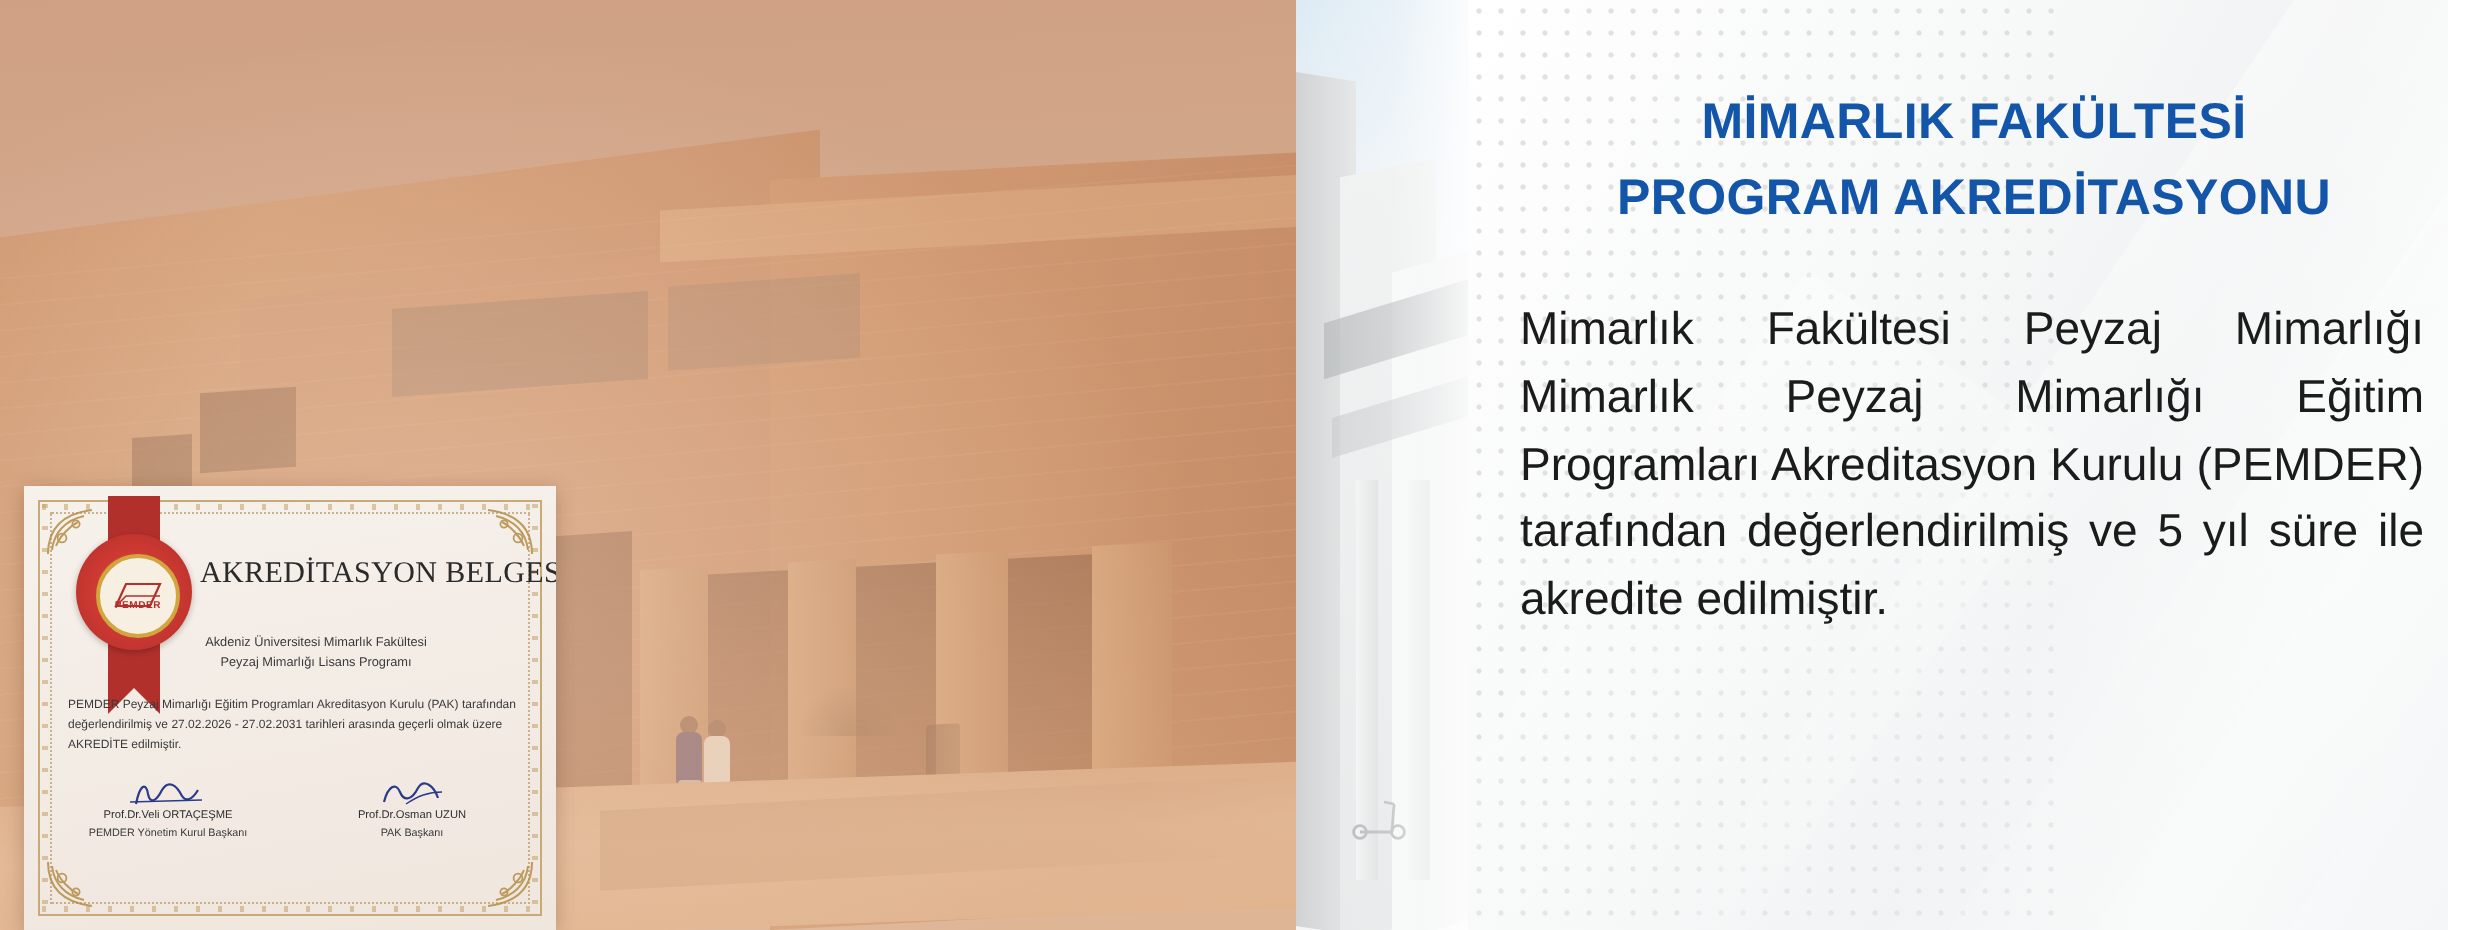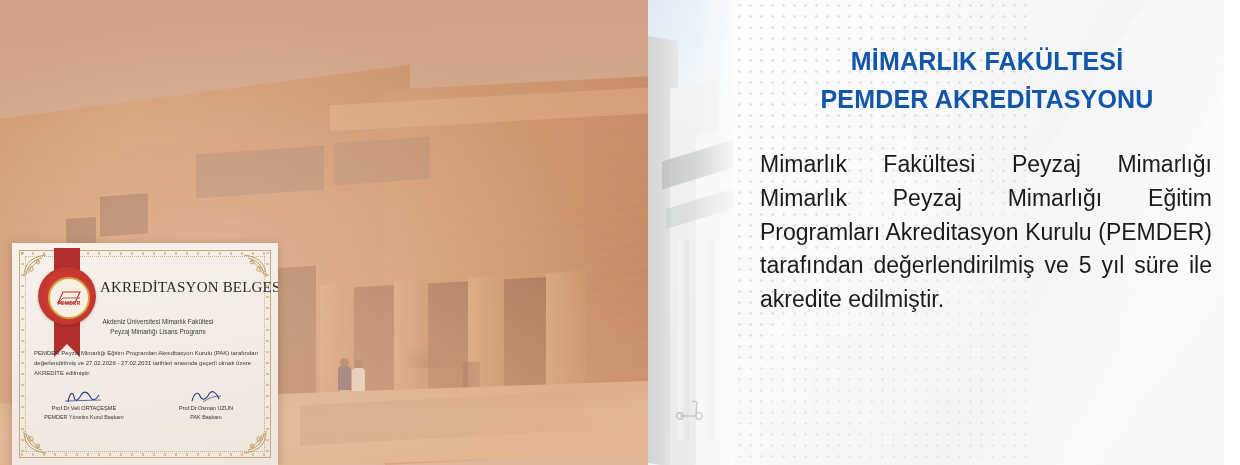--- a/index.html
+++ b/index.html
@@ -249,21 +249,21 @@
   <div class="panel">
     <div class="panel-dots"></div>
     <div class="panel-streak st3"></div>
     <div class="panel-streak st1"></div>
     <div class="panel-streak st2"></div>
     <div class="panel-streak st4"></div>
 
     <div class="panel-inner">
       <div class="title">
         <span class="l1">MİMARLIK FAKÜLTESİ</span>
-        <span class="l2">PEMDER AKREDİTASYONU</span>
+        <span class="l2">PROGRAM AKREDİTASYONU</span>
       </div>
 
       <div class="body-text">
         <span>Mimarlık Fakültesi Peyzaj Mimarlığı Mimarlık Peyzaj Mimarlığı Eğitim Programları Akreditasyon Kurulu (PEMDER) tarafından değerlendirilmiş ve</span>
         <span class="last">5 yıl süre ile akredite edilmiştir.</span>
       </div>
     </div>
   </div>
 
   <div class="cert">

